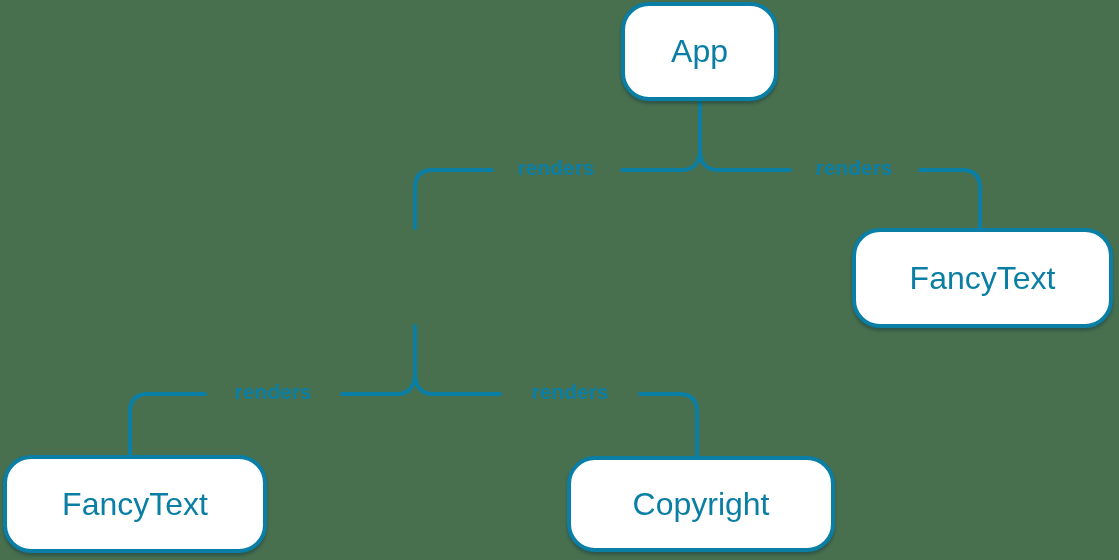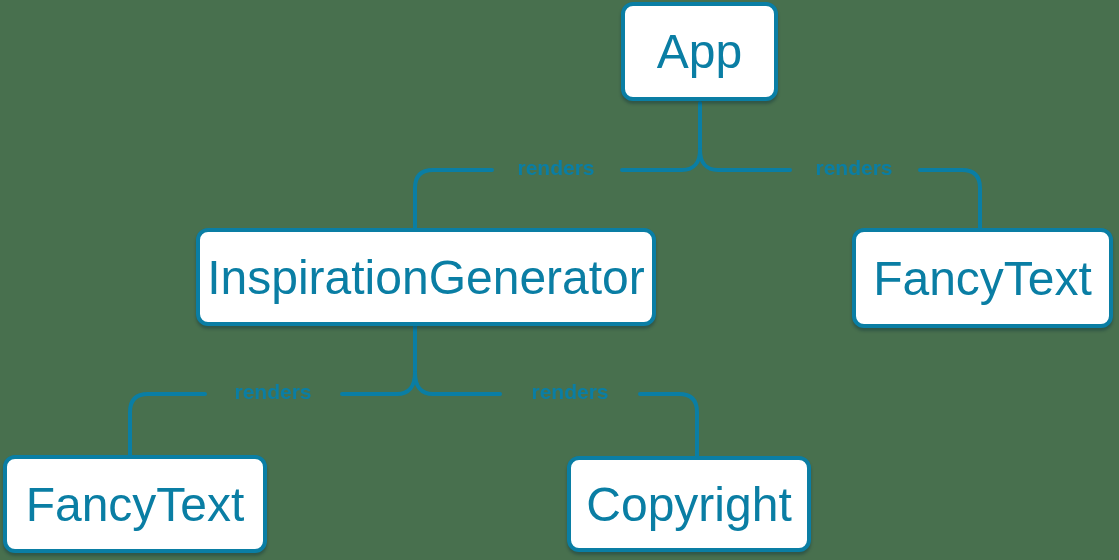--- a/index.html
+++ b/index.html
@@ -32,31 +32,31 @@
     stroke-width: 4;
     stroke-linecap: round;
   }
   .node {
     position: absolute;
     display: flex;
     align-items: center;
     justify-content: center;
     background: #ffffff;
     border: 4px solid var(--accent);
-    border-radius: 12px;
+    border-radius: 28px;
     color: var(--accent);
-    font-size: 48px;
+    font-size: 32px;
     font-weight: 500;
     box-shadow: 0 3px 3px rgba(8, 40, 56, 0.35);
   }
   .node-app                  { left: 621px; top: 2px;   width: 157px; height: 99px; }
   .node-inspiration-generator{ left: 196px; top: 228px; width: 460px; height: 98px; }
   .node-fancy-text-right     { left: 852px; top: 228px; width: 261px; height: 100px; }
   .node-fancy-text-left      { left: 3px;   top: 455px; width: 264px; height: 98px; }
-  .node-copyright            { left: 567px; top: 456px; width: 244px; height: 96px; }
+  .node-copyright            { left: 567px; top: 456px; width: 268px; height: 96px; }
   .edge-label {
     position: absolute;
     transform: translate(-50%, -50%);
     color: var(--accent);
     font-size: 21px;
     font-weight: 600;
     white-space: nowrap;
   }
   .edge-label-1 { left: 556px; top: 168px; }
   .edge-label-2 { left: 854px; top: 168px; }
@@ -96,23 +96,20 @@
     <g>
       <path d="M415 373 C415 386 421 394 433 394 H500"></path>
       <path d="M640 394 H679 Q697 394 697 412 V456"></path>
     </g>
   </svg>
 
   <div class="node node-app">
     <span>App</span>
   </div>
 
-  <div class="node node-inspiration-generator">
-    <span>InspirationGenerator</span>
-  </div>
 
   <div class="node node-fancy-text-right">
     <span>FancyText</span>
   </div>
 
   <div class="node node-fancy-text-left">
     <span>FancyText</span>
   </div>
 
   <div class="node node-copyright">

